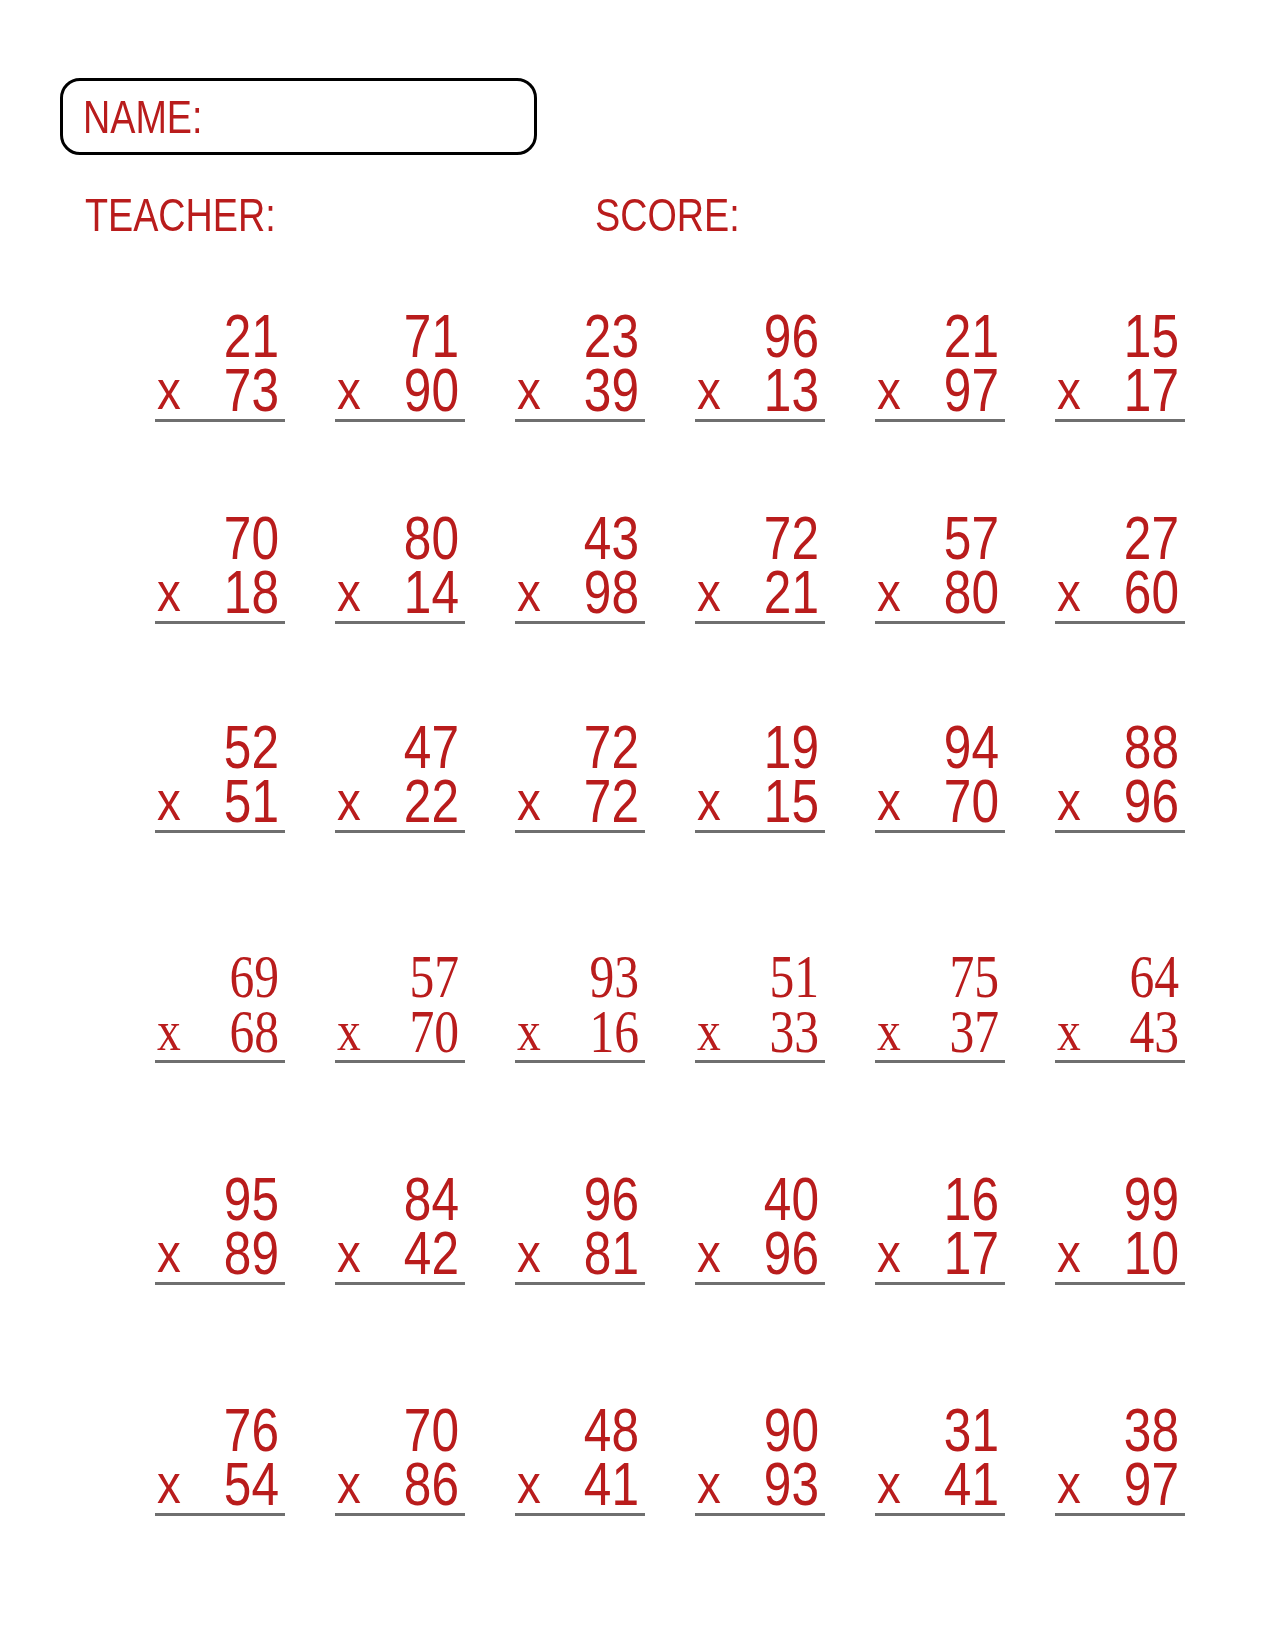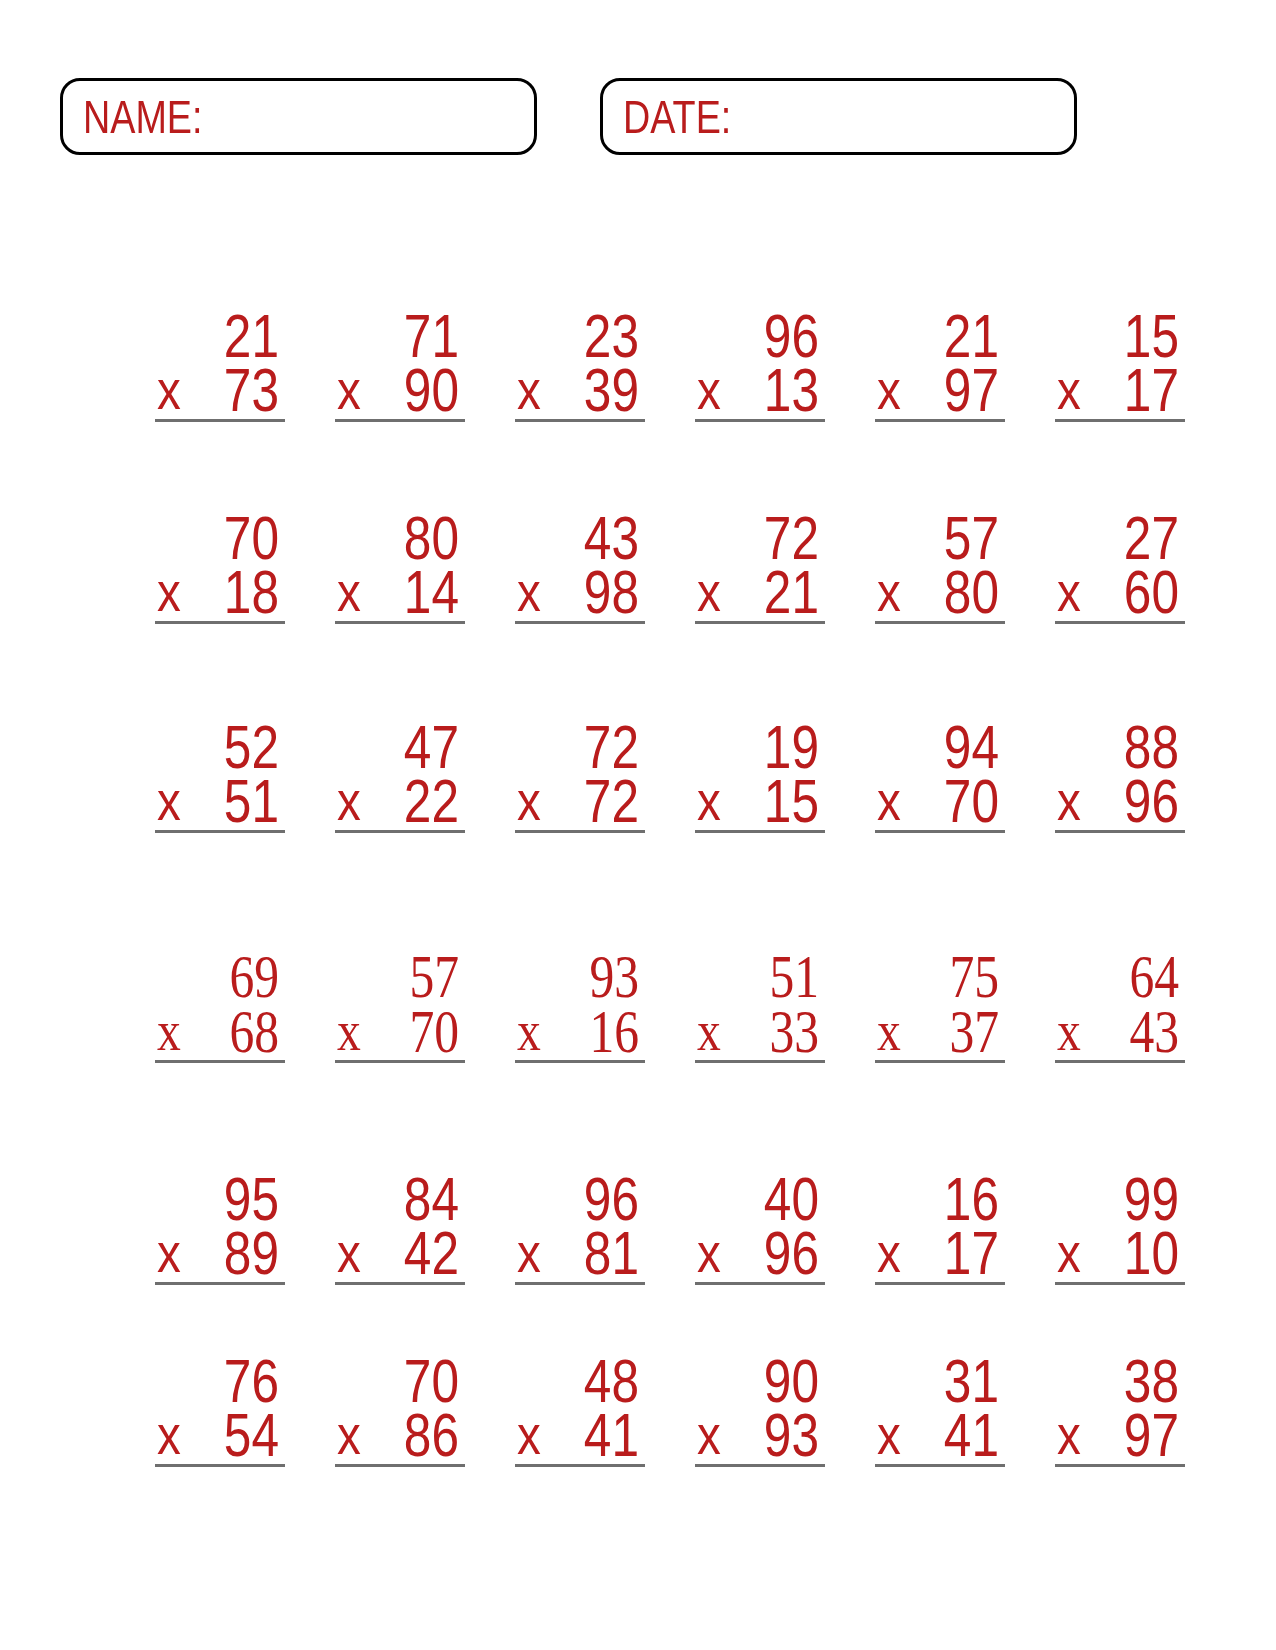--- a/index.html
+++ b/index.html
@@ -40,21 +40,21 @@
   .problems{position:absolute;left:155px;top:308px;}
   .prow{
     display:grid;
     grid-template-columns:repeat(6,130px);
     column-gap:50px;
   }
   .prow.m1{margin-bottom:88px;}
   .prow.m2{margin-bottom:95px;}
   .prow.m3{margin-bottom:116px;}
   .prow.m4{margin-bottom:108px;font-family:Liberation Serif, serif;}
-  .prow.m5{margin-bottom:68px;}
+  .prow.m5{margin-bottom:117px;}
 
   .problem{font-size:62px;}
   .top-line{
     height:55px;line-height:55px;
     text-align:right;
     padding-right:6px;
   }
   .bottom-line{
     height:54px;line-height:54px;
     display:flex;
@@ -82,22 +82,25 @@
   }
 </style>
 </head>
 <body>
 
 <div class="sheet">
 
   <div class="fill-box name-box">
     <span class="hdr-label">NAME:</span>
   </div>
-  <div class="fill-box date-box">
-    <span class="hdr-label">DATE:</span>
+  <div class="teacher-label">
+    <span class="hdr-label">TEACHER:</span>
+  </div>
+  <div class="score-label">
+    <span class="hdr-label">SCORE:</span>
   </div>
 
   <div class="problems">
 
     <div class="prow m1">
       <div class="problem">
         <div class="top-line"><span class="cnum">21</span></div>
         <div class="bottom-line">
             <span class="cop">x</span>
             <span class="cnum">73</span>

